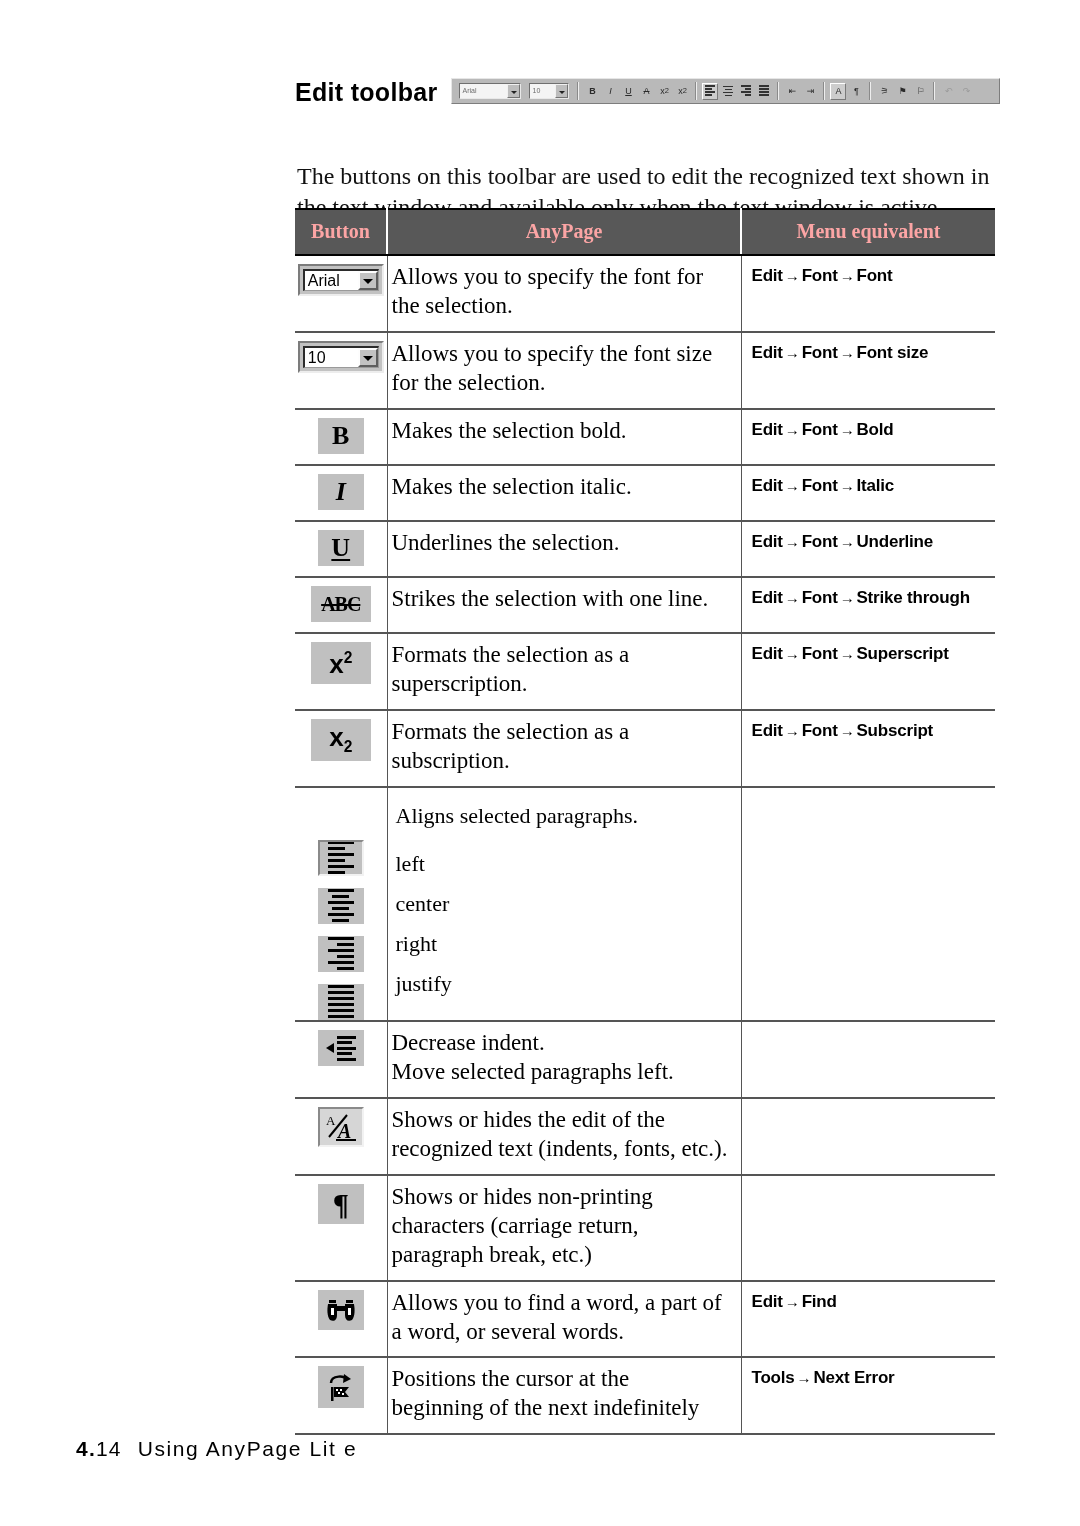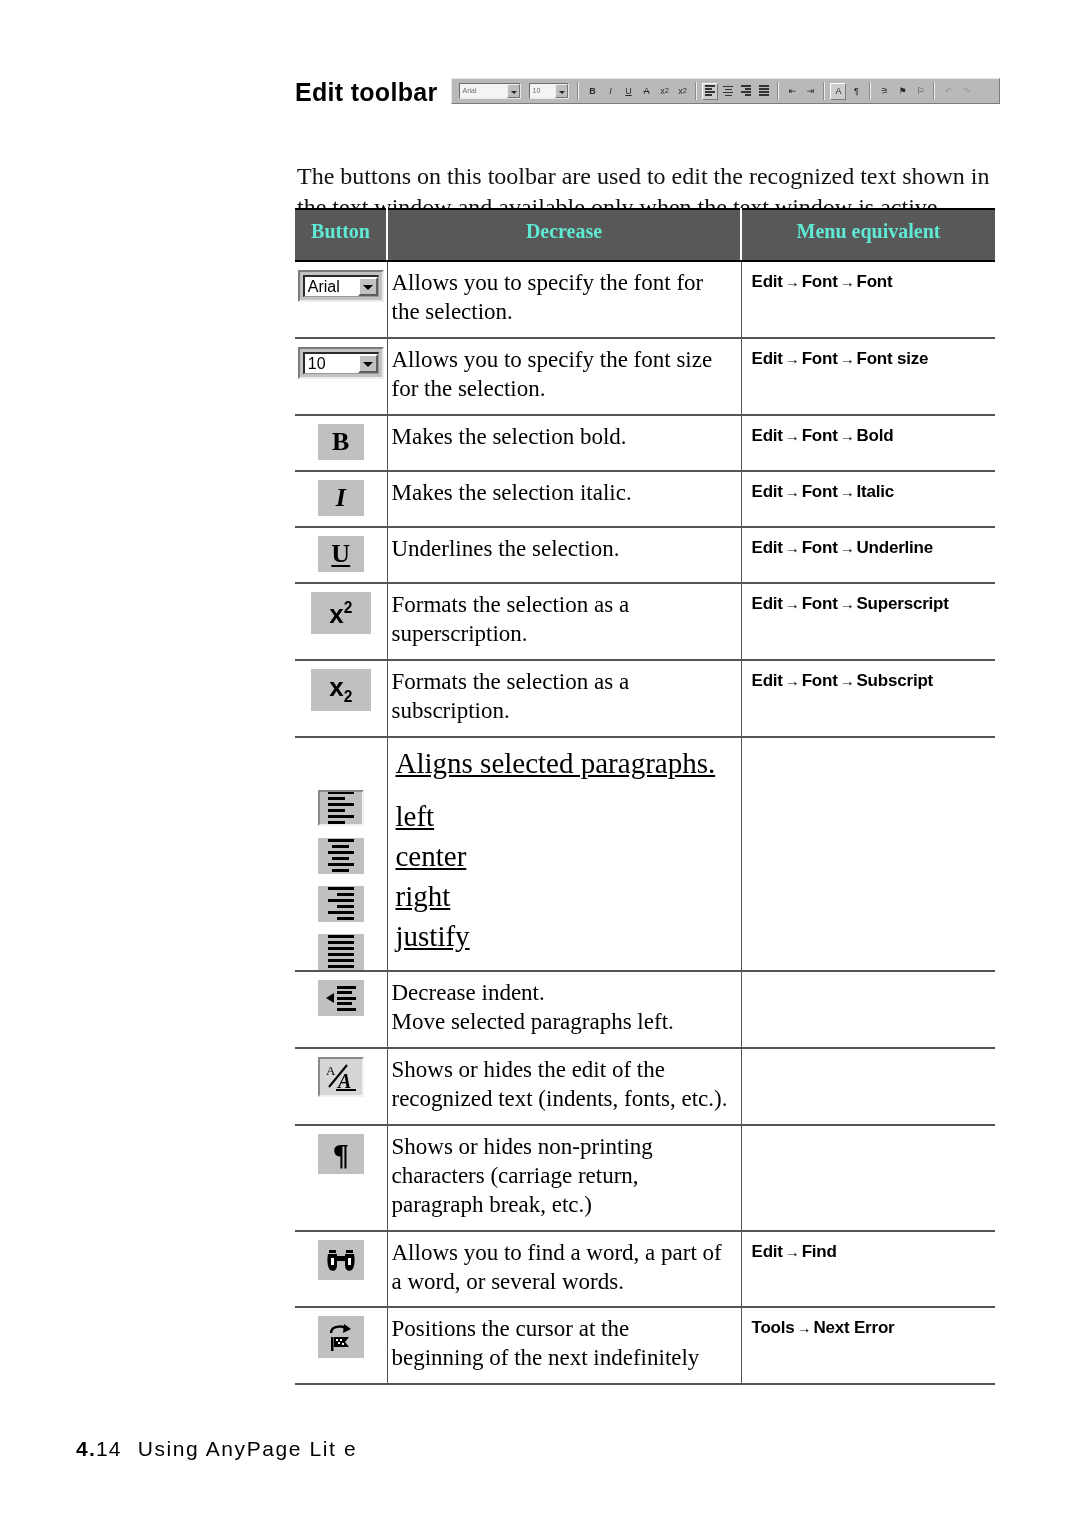--- a/index.html
+++ b/index.html
@@ -144,25 +144,25 @@
     width: 700px;
     border-collapse: collapse;
     table-layout: fixed;
   }
   .doc-table col.c-btn  { width: 92px; }
   .doc-table col.c-fn   { width: 354px; }
   .doc-table col.c-menu { width: 254px; }
 
   .doc-table thead th {
     background: #585858;
-    color: #5eead4;
+    color: #fca5a5;
     font-family: "Liberation Serif", "DejaVu Serif", serif;
     font-weight: bold;
     font-size: 20px;
-    padding: 10px 4px 17px 4px;
+    padding: 10px 4px 11px 4px;
     border-right: 2px solid #ffffff;
     border-top: 2px solid #000;
     border-bottom: 2px solid #000;
   }
   .doc-table thead th:last-child { border-right: none; margin-left: 10px; }
 
   .doc-table tbody td {
     border-top: 2px solid #555;
     vertical-align: top;
     padding: 0;
@@ -195,24 +195,23 @@
     padding: 0 2px;
   }
   .align-btnstack {
     padding-top: 52px;
     display: flex;
     flex-direction: column;
     align-items: center;
     gap: 12px;
   }
   .align-fnlist {
-    padding: 7px 10px 10px 8px;
-    font-size: 29px;
+    padding: 14px 10px 10px 8px;
+    font-size: 22px;
     line-height: 1.26;
-    text-decoration: underline;
   }
   .align-fnlist .lead { margin-bottom: 15px; }
   .align-fnlist .opt  { height: 40px; line-height: 40px; }
 
   
   .combo-widget {
     display: inline-block;
     width: 86px;
     height: 32px;
     background: #c2c2c2;
@@ -462,21 +461,21 @@
 
 <table class="doc-table">
   <colgroup>
     <col class="c-btn">
       <col class="c-fn">
       <col class="c-menu">
   </colgroup>
   <thead>
     <tr>
       <th>Button</th>
-      <th>Decrease</th>
+      <th>AnyPage</th>
       <th>Menu equivalent</th>
     </tr>
   </thead>
   <tbody>
 
     <tr>
       <td class="cell-btn">
         <span class="combo-widget">
           <span class="combo-inner">
             <span class="combo-val">Arial</span>
@@ -524,20 +523,29 @@
     <tr>
       <td class="cell-btn">
         <span class="icon-btn">
             <span class="glyph underline">U</span>
           </span>
       </td>
       <td class="cell-fn">Underlines the selection.</td>
       <td class="cell-menu"><span>Edit</span><span class="arr">→</span><span>Font</span><span class="arr">→</span><span>Underline</span></td>
     </tr>
 
+    <tr>
+      <td class="cell-btn">
+        <span class="icon-btn wide">
+            <span class="glyph strike">ABC</span>
+          </span>
+      </td>
+      <td class="cell-fn">Strikes the selection with one line.</td>
+      <td class="cell-menu"><span>Edit</span><span class="arr">→</span><span>Font</span><span class="arr">→</span><span>Strike through</span></td>
+    </tr>
 
     <tr>
       <td class="cell-btn">
         <span class="icon-btn wide" style="height:42px">
             <span class="glyph sans">x<sup>2</sup></span>
           </span>
       </td>
       <td class="cell-fn">Formats the selection as a superscription.</td>
       <td class="cell-menu"><span>Edit</span><span class="arr">→</span><span>Font</span><span class="arr">→</span><span>Superscript</span></td>
     </tr>

